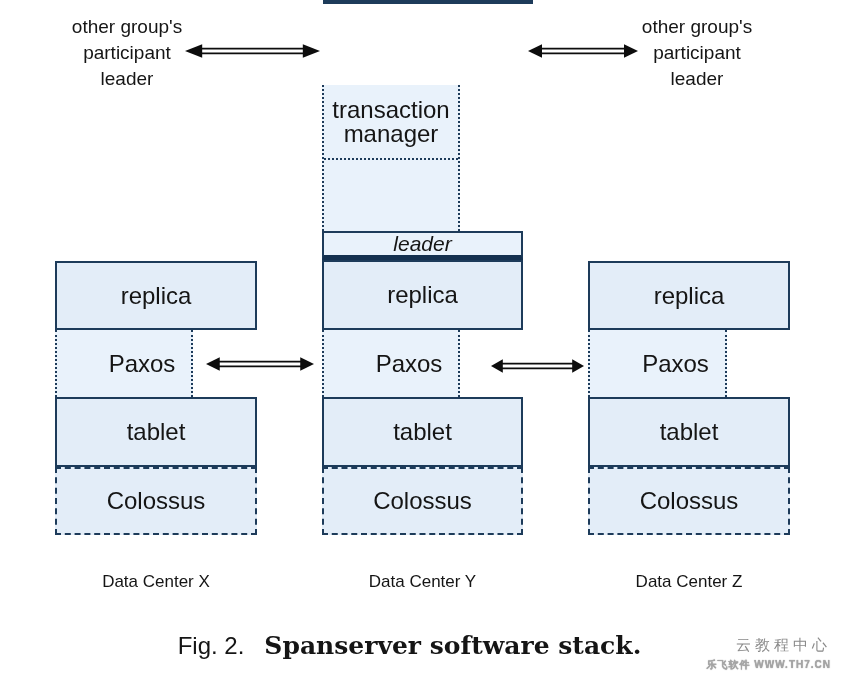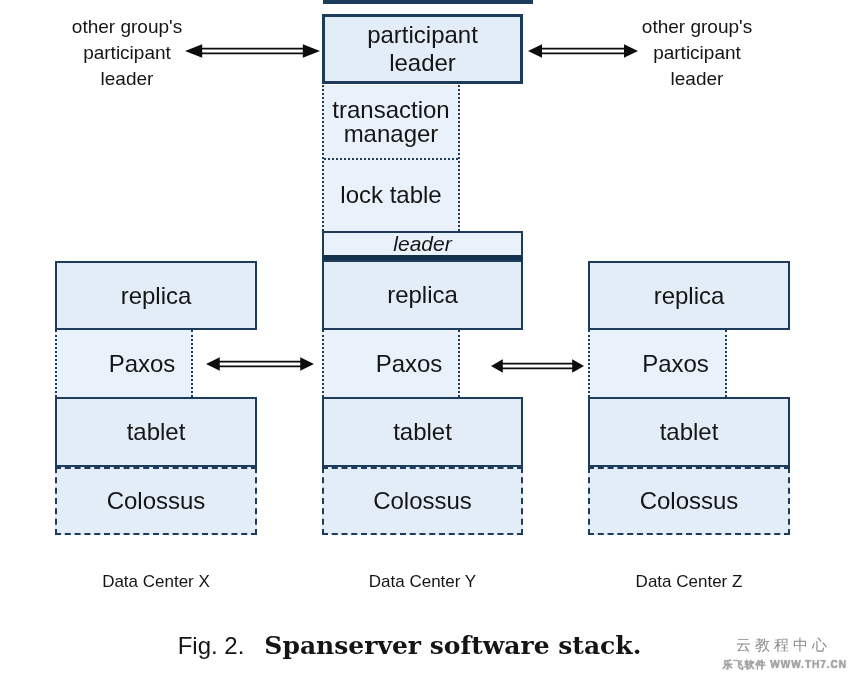--- a/index.html
+++ b/index.html
@@ -99,21 +99,21 @@
   
   #caption { position:absolute; left:0; top:631px; width:855px;
     display:flex; justify-content:center; align-items:baseline; gap:20px;
     transform:translateX(-18px); }
   #caption .fig  { font-size:24px; font-family:"Liberation Sans", sans-serif; }
   #caption .text { font-size:25px; font-family:"DejaVu Serif", serif;font-weight:bold; }
 
   
   #wm1 { position:absolute; right:24px; top:636px; font-size:15px;
     letter-spacing:4px; color:var(--watermark, #8a8a8a);text-align:center; }
-  #wm2 { position:absolute; right:8px; top:658px; font-size:10px;
+  #wm2 { position:absolute; right:24px; top:658px; font-size:10px;
     font-weight:bold; letter-spacing:1px; color:var(--watermark2, #a6a6a6);
     text-shadow:0 0 1px #7d7d7d; }
 </style>
 </head>
 <body>
 
 <div id="canvas">
 
   <div id="top-strip"></div>
 
@@ -134,26 +134,24 @@
   </div>
   <div id="arrow-top-right" class="arrow">
     <svg viewBox="0 0 110 16" preserveAspectRatio="none">
       <line x1="12" y1="5.6" x2="98" y2="5.6"></line>
       <line x1="12" y1="10.4" x2="98" y2="10.4"></line>
       <polygon points="0,8 14,1.2 14,14.8"></polygon>
       <polygon points="110,8 96,1.2 96,14.8"></polygon>
     </svg>
   </div>
 
-  <div id="participant-leader" class="node solid big-label">participant leader</div>
 
   <div id="tm-container">
     <div id="tm-cell" class="small-label">transaction
 manager</div>
-    <div id="lock-cell" class="small-label">lock table</div>
   </div>
 
   <div id="leader-box" class="node">leader</div>
 
   <div id="replica-l" class="node solid big-label">replica</div>
   <div id="replica-c" class="node solid big-label">replica</div>
   <div id="replica-r" class="node solid big-label">replica</div>
 
   <div id="paxos-l" class="node paxos small-label">Paxos</div>
   <div id="paxos-c" class="node paxos small-label">Paxos</div>

